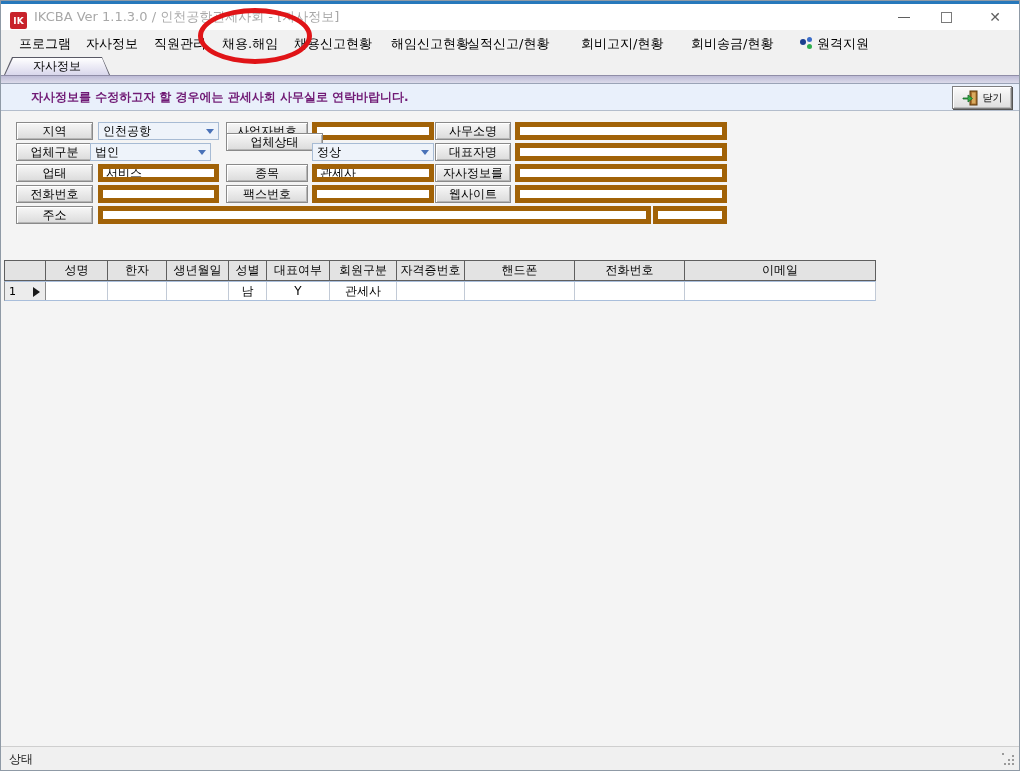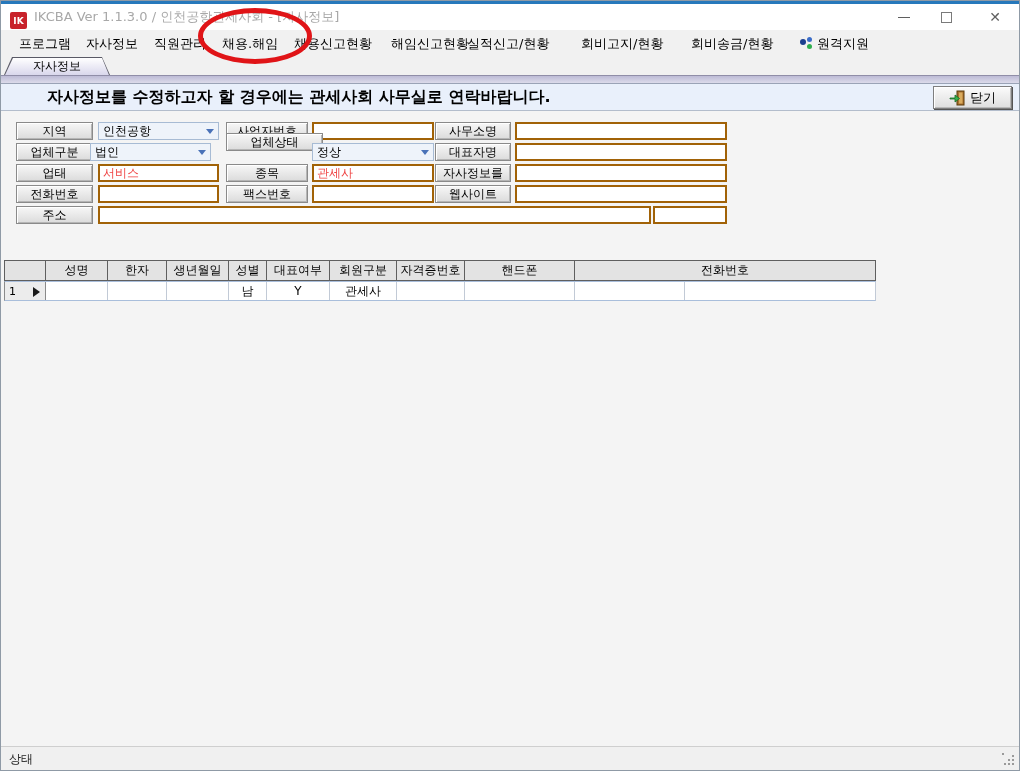--- a/index.html
+++ b/index.html
@@ -38,34 +38,34 @@
     clip-path:polygon(8px 0,98px 0,106px 100%,0 100%);}
   .tab-inner{position:absolute;left:1px;top:1px;width:104px;height:17px;background:linear-gradient(#ffffff,#d9d7ec);
     clip-path:polygon(8px 0,97px 0,104px 100%,0 100%);display:flex;align-items:center;justify-content:center;
     font-size:12px;color:#000;}
   .tabbar{position:absolute;left:0;top:74px;width:100%;height:8px;background:linear-gradient(#bdbbd6,#dcdbea);
     border-top:1px solid #908ea8;}
 
   
   .notice{position:absolute;left:0;top:82px;width:100%;height:28px;background:#e9f0fb;
     border-top:1px solid #9aa3b6;border-bottom:1px solid #b3bdcc;}
-  .notice-text{position:absolute;left:46px;top:0;height:26px;line-height:26px;font-size:16px;font-weight:bold;color:#000000;white-space:nowrap;}
-  .close-btn{position:absolute;right:7px;top:2px;width:79px;height:23px;background:linear-gradient(#fbfbfb,#dedede);
+  .notice-text{position:absolute;left:30px;top:0;height:26px;line-height:26px;font-size:12px;font-weight:bold;color:#701a75;white-space:nowrap;}
+  .close-btn{position:absolute;right:7px;top:2px;width:60px;height:23px;background:linear-gradient(#fbfbfb,#dedede);
     border:1px solid #7f7f7f;box-shadow:inset 1px 1px 0 #fff, inset -1px -1px 0 #b9b9b9, 1px 1px 0 #555;
-    display:flex;align-items:center;justify-content:center;gap:5px;font-size:13px;color:#000;}
+    display:flex;align-items:center;justify-content:center;gap:5px;font-size:10px;color:#000;}
 
   
   .flabel{position:absolute;height:18px;line-height:16px;text-align:center;font-size:12px;color:#000;
     background:linear-gradient(#f7f7f7,#dbdbdb);border:1px solid #8a8a8a;
     box-shadow:inset 1px 1px 0 #fff, inset -1px -1px 0 #b5b5b5;}
   .fcombo{position:absolute;height:18px;background:#eef3fa;border:1px solid #a7bbd4;font-size:12px;color:#000;
     line-height:16px;padding:0 16px 0 4px;cursor:default;}
   .tri{position:absolute;right:4px;top:6px;width:0;height:0;border-left:4px solid transparent;
     border-right:4px solid transparent;border-top:5px solid #4a72b8;}
-  .finput{position:absolute;height:18px;background:#fff;border:2px solid #a16207;font-size:12px;color:#ef4444;
+  .finput{position:absolute;height:18px;background:#fff;border:5px solid #a16207;font-size:12px;color:#000000;
     padding:0 3px;font-family:Liberation Sans, sans-serif;outline:none;}
 
   
   .tgroup{position:absolute;left:3px;top:240px;width:1013px;height:17px;background:#e2e2e2;
     border:1px solid #6a6a6a;text-align:center;font-size:12px;line-height:15px;color:#000;}
   .thead{position:absolute;left:3px;top:259px;width:872px;height:21px;display:flex;
     border:1px solid #5f5f5f;background:#e3e3e3;}
   .th{height:100%;border-right:1px solid #5f5f5f;font-size:12px;display:flex;align-items:center;justify-content:center;color:#000;}
   .th:last-child{border-right:none;flex:1;}
   .trow{position:absolute;left:3px;top:280px;width:872px;height:20px;display:flex;
@@ -176,20 +176,21 @@
     <div class="th" style="width:41px"></div>
     <div class="th" style="width:62px">성명</div>
     <div class="th" style="width:59px">한자</div>
     <div class="th" style="width:62px">생년월일</div>
     <div class="th" style="width:38px">성별</div>
     <div class="th" style="width:63px">대표여부</div>
     <div class="th" style="width:67px">회원구분</div>
     <div class="th" style="width:68px">자격증번호</div>
     <div class="th" style="width:110px">핸드폰</div>
     <div class="th" style="width:110px">전화번호</div>
+    <div class="th">이메일</div>
   </div>
 
   <div class="trow">
     <div class="td tdnum" style="width:41px">
       <span>1</span>
       <i class="row-arrow"></i>
     </div>
     <div class="td" style="width:62px"></div>
     <div class="td" style="width:59px"></div>
     <div class="td" style="width:62px"></div>

